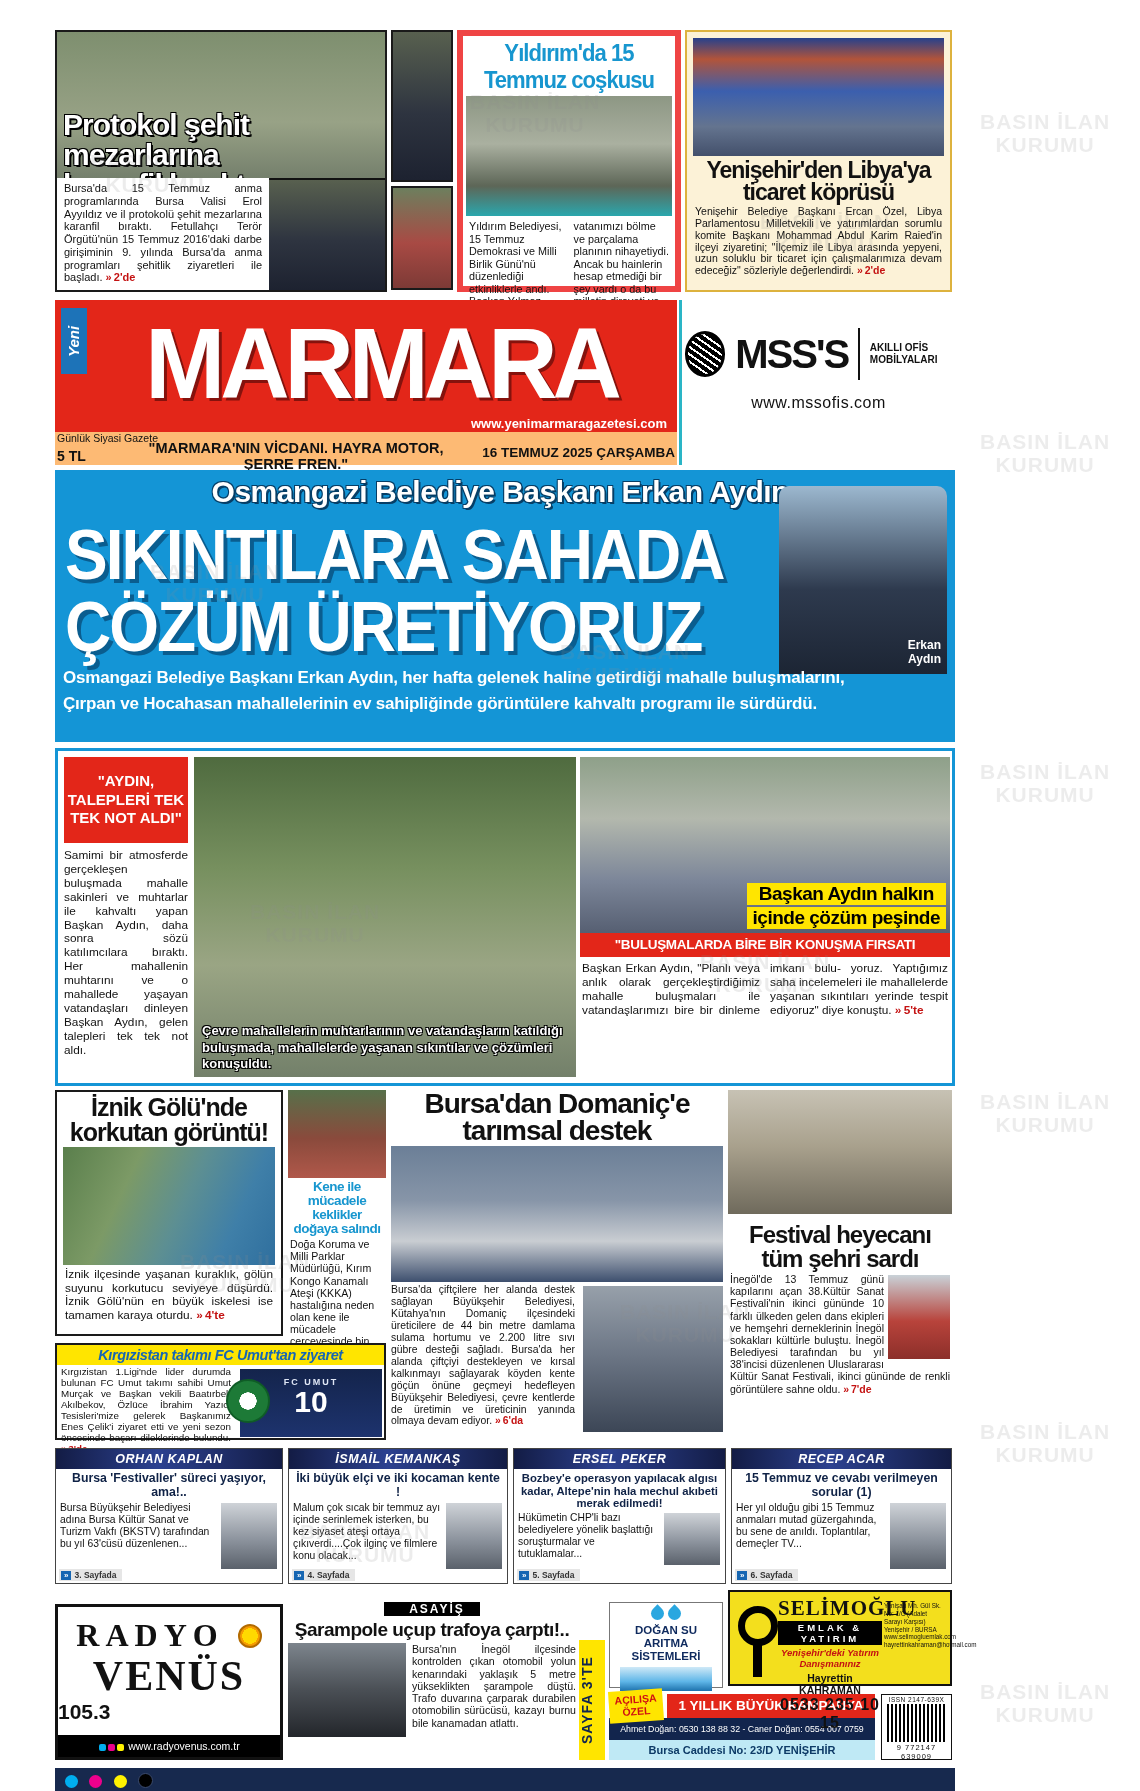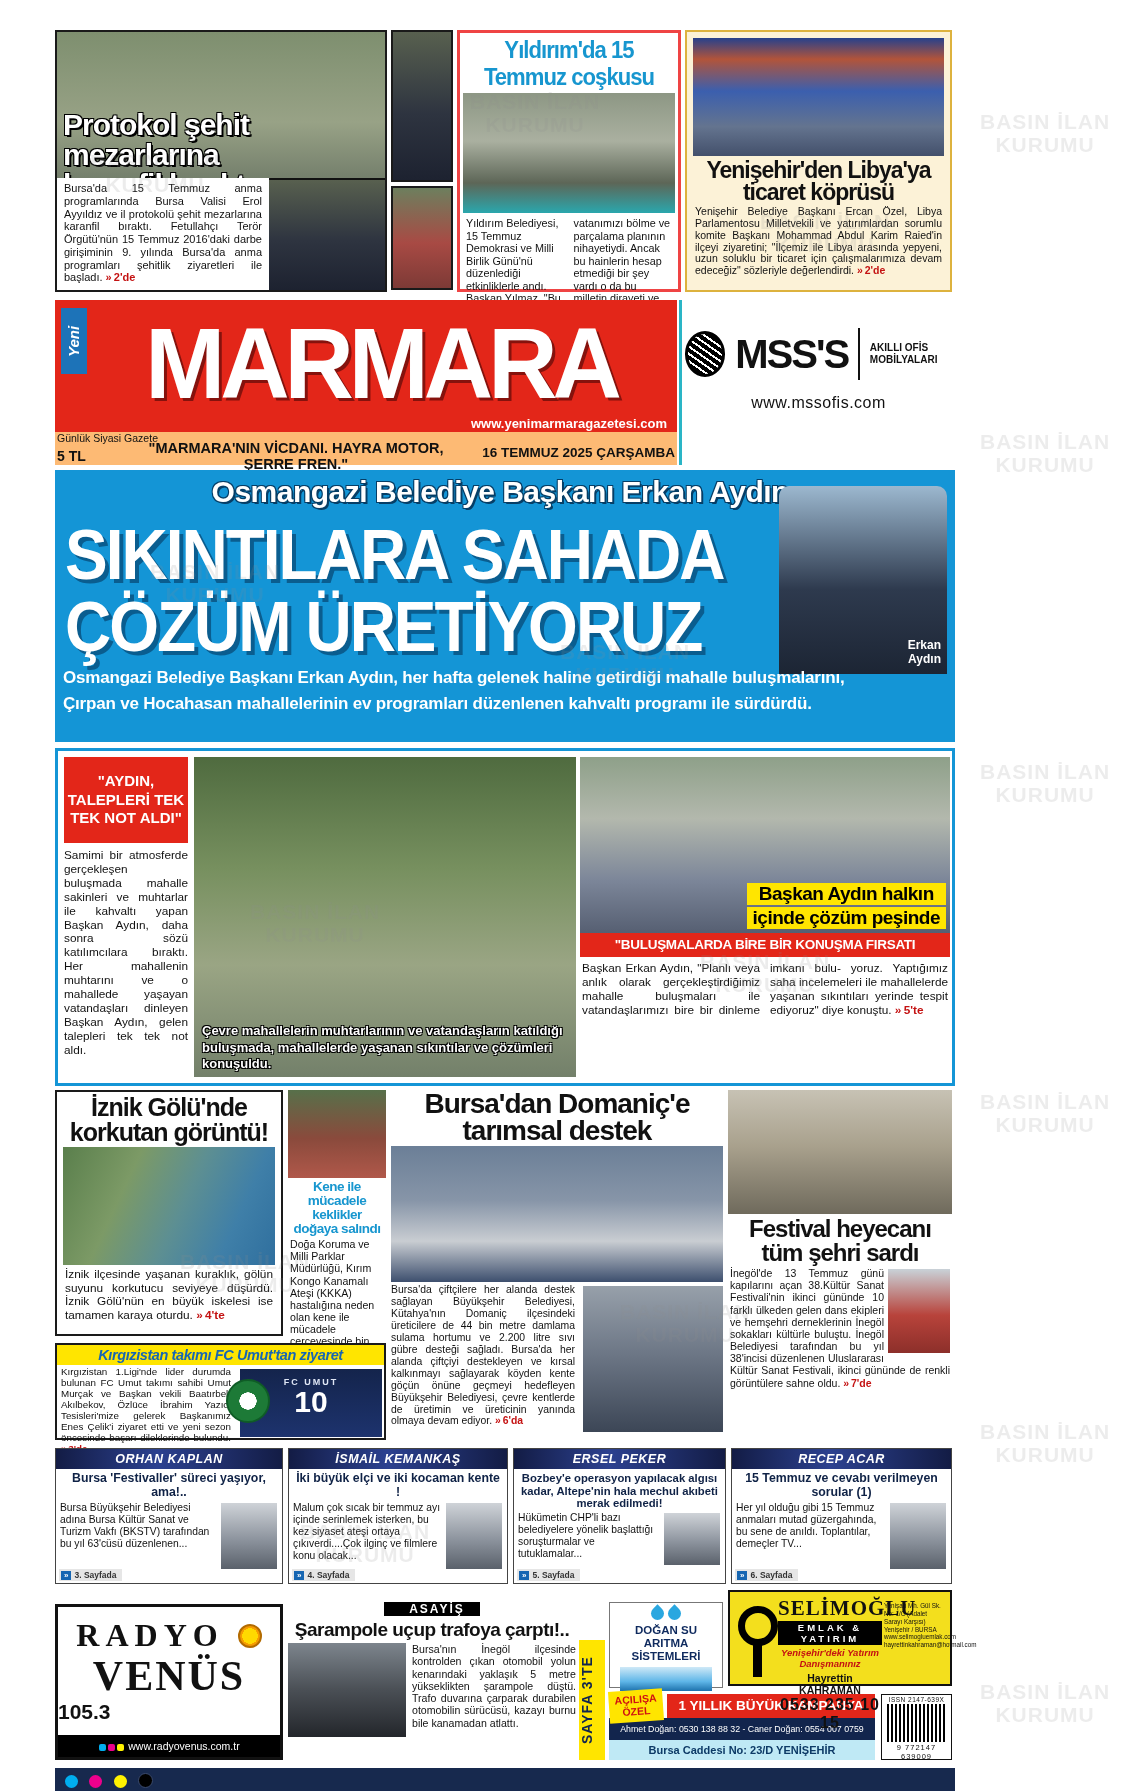--- a/index.html
+++ b/index.html
@@ -30,21 +30,21 @@
   .ph-car{background:linear-gradient(180deg,#7d858d 0%,#4a4f55 50%,#23262b 100%);}
   .ph-person{background:linear-gradient(180deg,#9cb8cf 0%,#2e3a4e 55%,#1c2534 100%);border-radius:10px 10px 0 0;}
   .ph-portrait{background:linear-gradient(180deg,#cfd3d8 0%,#8d949e 55%,#5a616b 100%);}
   .ph-dispenser{background:linear-gradient(180deg,#cfe9f7 0%,#5fb6e8 60%,#1d72ad 100%);}
   
   .box-dark{border:2px solid #1a1a1a;box-sizing:border-box;}
   #a-left .headline{position:absolute;left:6px;top:78px;color:#fff;font-size:30px;line-height:30px;
       letter-spacing:-1px;font-weight:700;text-shadow:2px 2px 0 #000,-1px -1px 0 #000,1px -1px 0 #000,-1px 1px 0 #000;}
   #a-left .body{position:absolute;left:0;bottom:0;width:212px;height:112px;background:#fff;
       box-sizing:border-box;padding:4px 7px;font-size:11px;line-height:1.16;}
-  #a-mid{border:3px solid #ef4444;background:#fff;box-sizing:border-box;}
+  #a-mid{border:6px solid #ef4444;background:#fff;box-sizing:border-box;}
   #a-mid .headline{color:#1796cf;font-size:23px;text-align:center;padding:4px 0 2px;letter-spacing:-1px;font-weight:700;}
   #a-mid .cols{padding:4px 6px;font-size:10.8px;line-height:1.16;column-count:2;column-gap:9px;}
   #a-right{border:2px solid #ddb23e;background:#fcf2d7;box-sizing:border-box;}
   #a-right .headline{color:#111;font-size:23px;line-height:22px;text-align:center;font-weight:700;letter-spacing:-1px;margin-top:3px;}
   #a-right .body{padding:3px 8px;font-size:10.5px;line-height:1.13;}
   
   #masthead{background:#e32619;}
   #masthead .yeni{position:absolute;left:6px;top:8px;width:26px;height:66px;background:#1d73b8;color:#fff;
       font-weight:700;font-style:italic;font-size:15px;writing-mode:vertical-rl;transform:rotate(180deg);
       text-align:center;line-height:26px;}
@@ -216,21 +216,21 @@
   </div>
 
   <div id="lead" class="abs" style="left:0;top:442px;width:900px;height:272px;">
     <div class="kicker">Osmangazi Belediye Başkanı Erkan Aydın:</div>
     <div class="bigline" style="top:44px;">SIKINTILARA SAHADA</div>
     <div class="bigline" style="top:116px;">ÇÖZÜM ÜRETİYORUZ</div>
     <div class="abs ph ph-person" style="right:8px;top:16px;width:168px;height:188px;"></div>
     <div class="plabel">Erkan
 Aydın</div>
     <div class="sub" style="top:198px;">Osmangazi Belediye Başkanı Erkan Aydın, her hafta gelenek haline getirdiği mahalle buluşmalarını,</div>
-    <div class="sub" style="top:224px;">Çırpan ve Hocahasan mahallelerinin ev programları düzenlenen kahvaltı programı ile sürdürdü.</div>
+    <div class="sub" style="top:224px;">Çırpan ve Hocahasan mahallelerinin ev sahipliğinde görüntülere kahvaltı programı ile sürdürdü.</div>
   </div>
 
   <div id="mid" class="abs" style="left:0;top:720px;width:900px;height:338px;">
     <div class="quote">"AYDIN,
 TALEPLERİ TEK
 TEK NOT ALDI"</div>
     <div class="lbody serif">Samimi bir atmosferde gerçekleşen buluşmada mahalle sakinleri ve muhtarlar ile kahvaltı yapan Başkan Aydın, daha sonra sözü katılımcılara bıraktı. Her mahallenin muhtarını ve o mahallede yaşayan vatandaşları dinleyen Başkan Aydın, gelen talepleri tek tek not aldı.</div>
     <div class="abs ph ph-park" style="left:136px;top:6px;width:382px;height:320px;">
       <div class="caption">Çevre mahallelerin muhtarlarının ve vatandaşların katıldığı buluşmada, mahallelerde yaşanan sıkıntılar ve çözümleri konuşuldu.</div>
     </div>
@@ -285,21 +285,21 @@
       <div class="serif just" style="width:184px;font-size:10.4px;line-height:1.15;padding-top:2px;">
         <span>Bursa'da çiftçilere her alanda destek sağlayan Büyükşehir Belediyesi, Kütahya'nın Domaniç ilçesindeki üreticilere de 44 bin metre damlama sulama hortumu ve 2.200 litre sıvı gübre desteği sağladı. Bursa'da her alanda çiftçiyi destekleyen ve kırsal kalkınmayı sağlayarak köyden kente göçün önüne geçmeyi hedefleyen Büyükşehir Belediyesi, çevre kentlerde de üretimin ve üreticinin yanında olmaya devam ediyor.</span>
         <span class="ref"><span class="arw">»</span> <span>6'da</span></span>
       </div>
       <div class="abs ph ph-women" style="right:0;top:4px;width:140px;height:146px;"></div>
     </div>
   </div>
 
   <div id="festival" class="abs" style="left:673px;top:1062px;width:224px;height:350px;background:#fff;">
     <div class="ph ph-men3" style="height:124px;"></div>
-    <div class="bighead" style="font-size:24px;line-height:24px;margin:3px 0 2px;">
+    <div class="bighead" style="font-size:24px;line-height:24px;margin:9px 0 2px;">
       <div>Festival heyecanı</div>
       <div>tüm şehri sardı</div>
     </div>
     <div class="serif just" style="font-size:10.5px;line-height:1.16;padding:0 2px;">
       <div class="ph ph-dancer" style="float:right;width:62px;height:84px;margin:2px 0 2px 4px;"></div>
       <span>İnegöl'de 13 Temmuz günü kapılarını açan 38.Kültür Sanat Festivali'nin ikinci gününde 10 farklı ülkeden gelen dans ekipleri ve hemşehri derneklerinin İnegöl sokakları kültürle buluştu. İnegöl Belediyesi tarafından bu yıl 38'incisi düzenlenen Uluslararası Kültür Sanat Festivali, ikinci gününde de renkli görüntülere sahne oldu.</span>
       <span class="ref"><span class="arw">»</span> <span>7'de</span></span>
     </div>
   </div>
 

